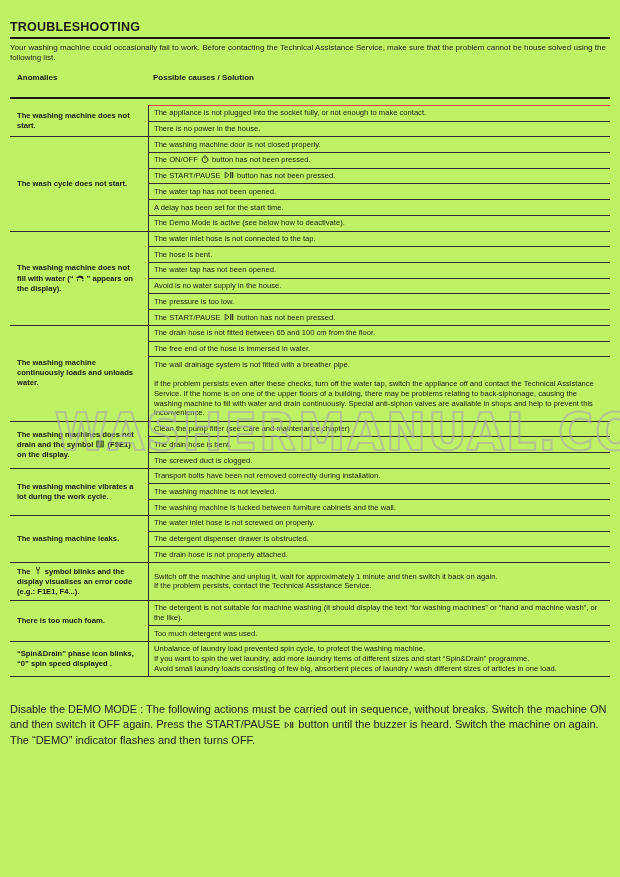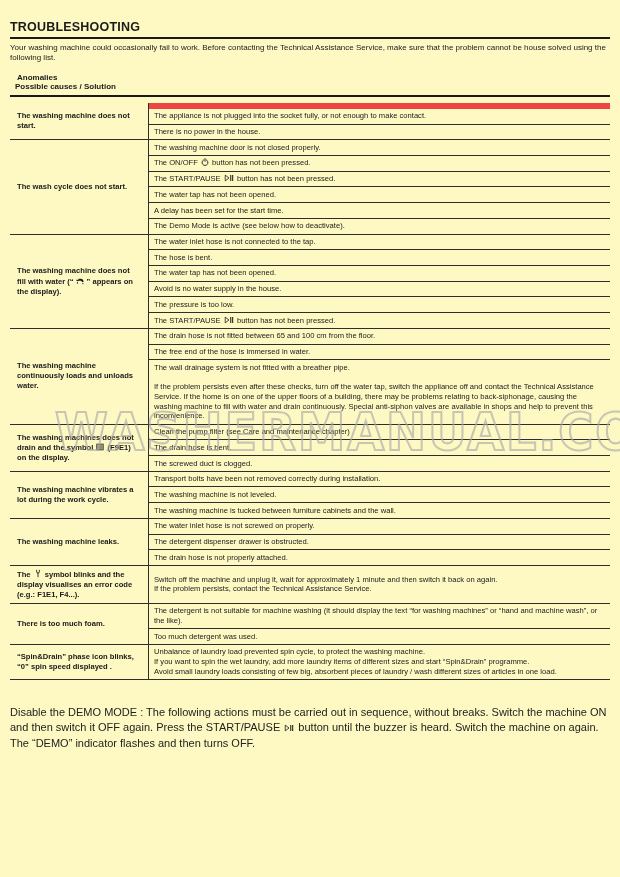--- a/index.html
+++ b/index.html
@@ -1,28 +1,28 @@
 <!DOCTYPE html>
 <html><head>
 <meta charset="utf-8">
 <style>
   html,body{margin:0;padding:0;background:#fff;}
-  .page{position:relative;width:620px;height:877px;background:#fef9c3;overflow:hidden;
+  .page{position:relative;width:620px;height:877px;background:#bef264;overflow:hidden;
         font-family:"Liberation Sans","DejaVu Sans",sans-serif;color:#1a1a1a;}
   .inner{position:absolute;left:10px;right:10px;top:20px;}
   .title{font-size:12.5px;font-weight:bold;margin:0;letter-spacing:.2px;
          padding-bottom:3px;border-bottom:2.5px solid #1a1a1a;}
   .intro{font-size:8px;line-height:1.3;margin:4px 0 0;color:#222;}
   .cols{display:flex;margin-top:9px;border-bottom:2px solid #1a1a1a;
-        padding-bottom:4px;font-size:8px;font-weight:bold;flex-direction:column;}
+        padding-bottom:15px;font-size:8px;font-weight:bold;}
   .cols .c1{width:138px;box-sizing:border-box;padding-left:7px;}
   .cols .c2{flex:1;padding-left:5px;}
   .t-body{margin-top:6px;}
   .t-group{display:flex;border-bottom:1px solid #2e2e2e;}
-  .t-group:first-child > .t-causes > .cause:first-child{border-top:6px solid #ef4444;}
+  .t-group:first-child > .t-causes > .cause:first-child{border-top:1px solid #ef4444;}
   .t-anom{width:138px;box-sizing:border-box;padding:3px 8px 3px 7px;
           font-weight:bold;font-size:7.6px;line-height:1.3;
           display:flex;flex-direction:column;justify-content:center;}
   .t-causes{flex:1;border-left:1px solid #2e2e2e;display:flex;flex-direction:column;}
   .cause{flex:1 0 auto;padding:2.5px 6px 2.5px 5px;font-size:7.6px;line-height:1.28;
          display:flex;flex-direction:column;justify-content:center;}
   .cause + .cause{border-top:1px solid #2e2e2e;}
   .cell-in{white-space:pre-wrap;}
   .inl-icon{display:inline-block;vertical-align:-1px;line-height:0;padding:0 1px;}
   .foot{font-size:11px;line-height:1.4;margin:25px 0 0;color:#222;

